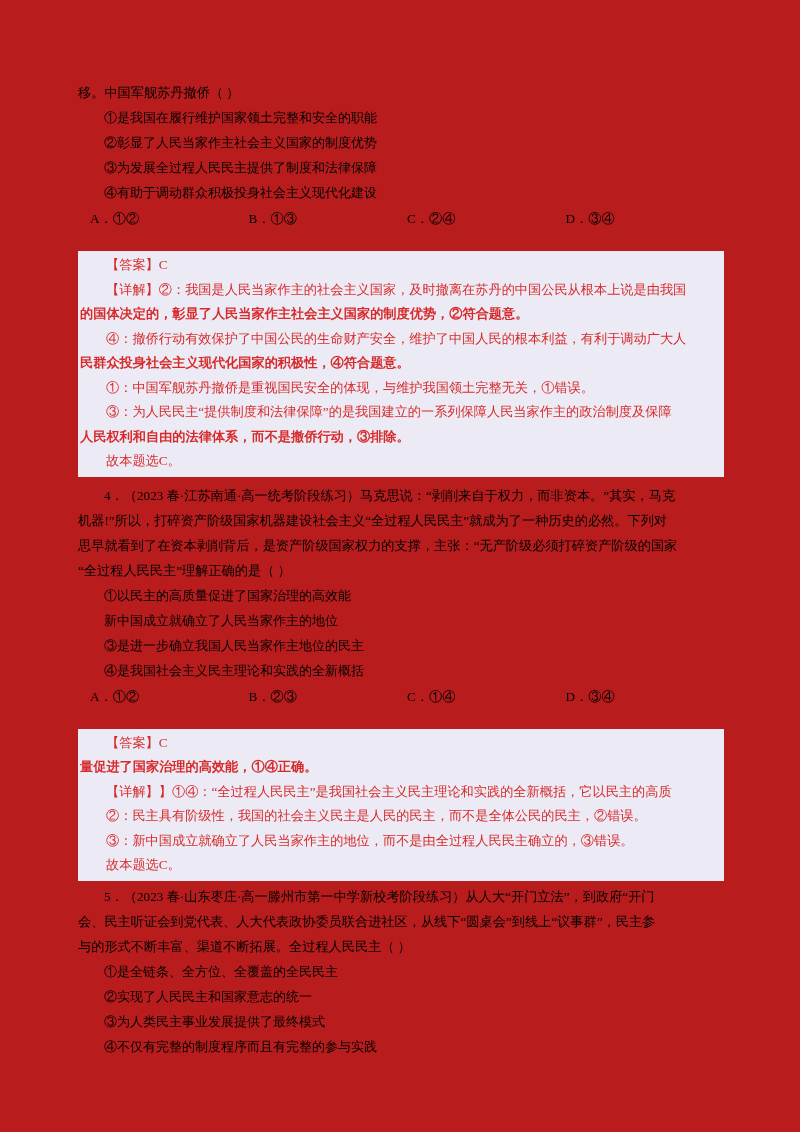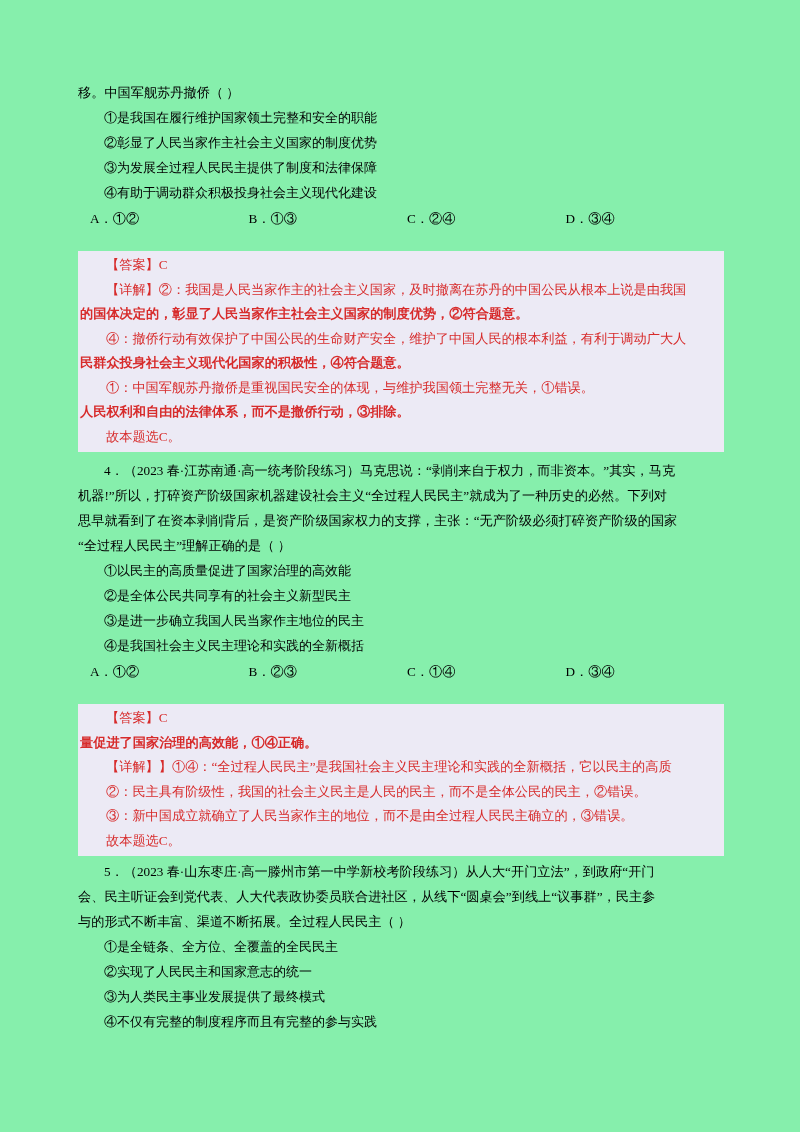--- a/index.html
+++ b/index.html
@@ -9,21 +9,21 @@
   }
   body {
     width: 800px;
     height: 1132px;
     font-family: "Liberation Serif", "DejaVu Serif", serif;
   }
   .page {
     position: relative;
     width: 800px;
     height: 1132px;
-    background: #86efac;
+    background: #b91c1c;
     overflow: hidden;
   }
   .content {
     position: absolute;
     left: 78px;
     top: 80px;
     width: 646px;
   }
   .q-text {
     font-size: 13.2px;
@@ -88,32 +88,33 @@
       <span>D．③④</span>
     </div>
 
     <div class="answer-block">
       <div class="ln ind">【答案】C</div>
       <div class="ln ind">【详解】②：我国是人民当家作主的社会主义国家，及时撤离在苏丹的中国公民从根本上说是由我国</div>
       <div class="ln nb">的国体决定的，彰显了人民当家作主社会主义国家的制度优势，②符合题意。</div>
       <div class="ln ind">④：撤侨行动有效保护了中国公民的生命财产安全，维护了中国人民的根本利益，有利于调动广大人</div>
       <div class="ln nb">民群众投身社会主义现代化国家的积极性，④符合题意。</div>
       <div class="ln ind">①：中国军舰苏丹撤侨是重视国民安全的体现，与维护我国领土完整无关，①错误。</div>
+      <div class="ln ind">③：为人民民主“提供制度和法律保障”的是我国建立的一系列保障人民当家作主的政治制度及保障</div>
       <div class="ln nb">人民权利和自由的法律体系，而不是撤侨行动，③排除。</div>
       <div class="ln ind">故本题选C。</div>
     </div>
 
     <div class="spacer-6"></div>
 
     <div class="q-text" style="text-indent:26px;">4．（2023 春·江苏南通·高一统考阶段练习）马克思说：“剥削来自于权力，而非资本。”其实，马克</div>
     <div class="q-text">机器!”所以，打碎资产阶级国家机器建设社会主义“全过程人民民主”就成为了一种历史的必然。下列对</div>
     <div class="q-text">思早就看到了在资本剥削背后，是资产阶级国家权力的支撑，主张：“无产阶级必须打碎资产阶级的国家</div>
     <div class="q-text">“全过程人民民主”理解正确的是（         ）</div>
     <div class="opt-line">①以民主的高质量促进了国家治理的高效能</div>
-    <div class="opt-line">②是全体公民共同享有的社会主义新型民主</div>
+    <div class="opt-line">新中国成立就确立了人民当家作主的地位</div>
     <div class="opt-line">③是进一步确立我国人民当家作主地位的民主</div>
     <div class="opt-line">④是我国社会主义民主理论和实践的全新概括</div>
     <div class="choices">
       <span>A．①②</span>
       <span>B．②③</span>
       <span>C．①④</span>
       <span>D．③④</span>
     </div>
 
     <div class="answer-block">

